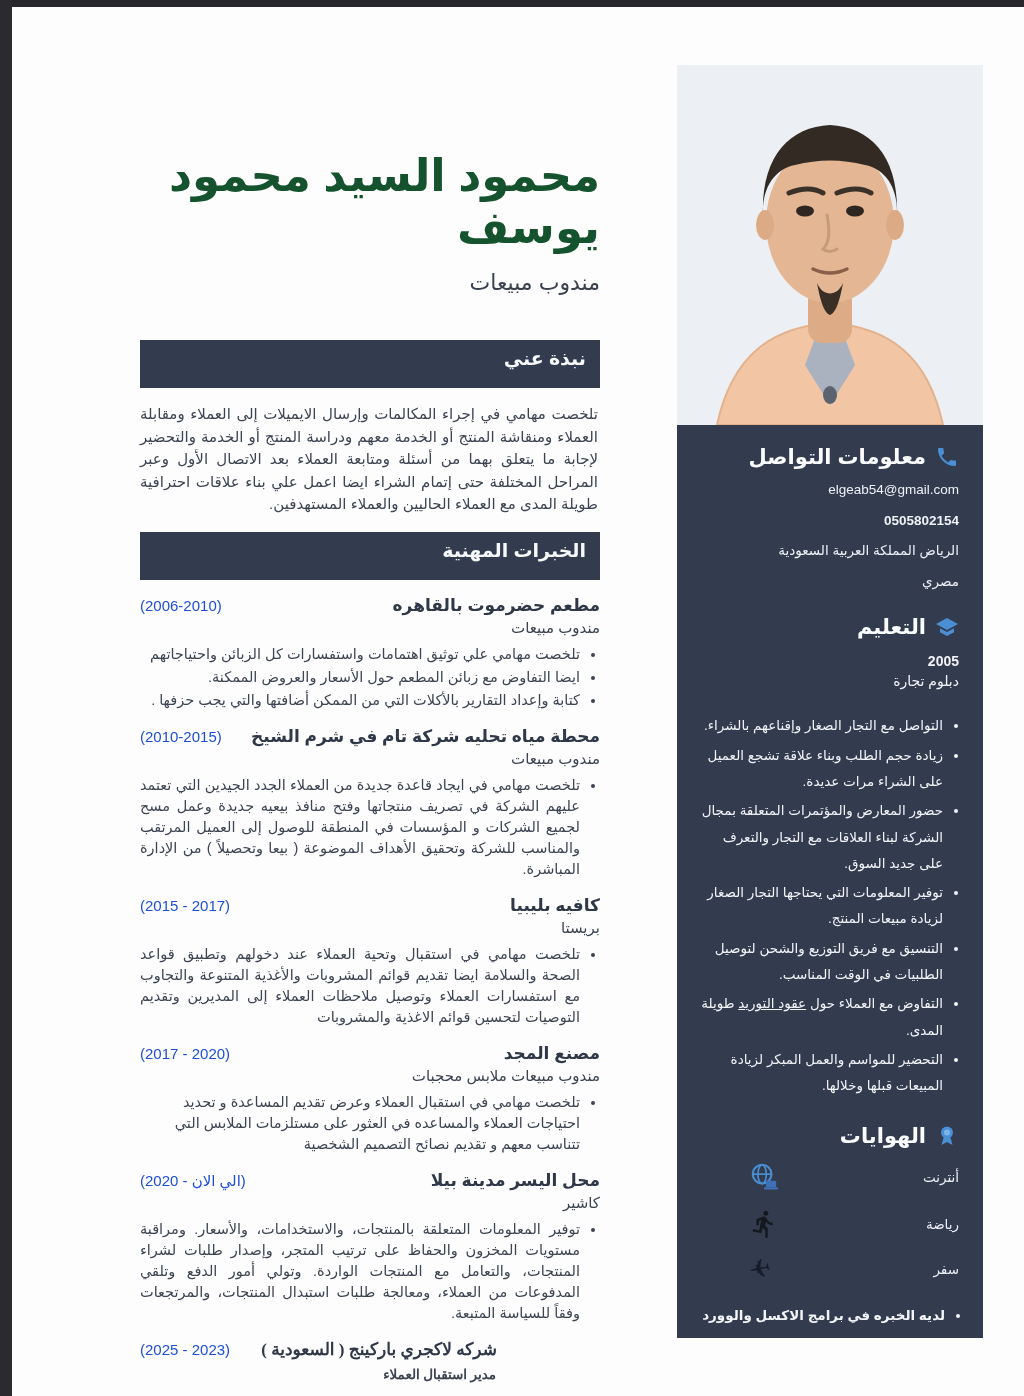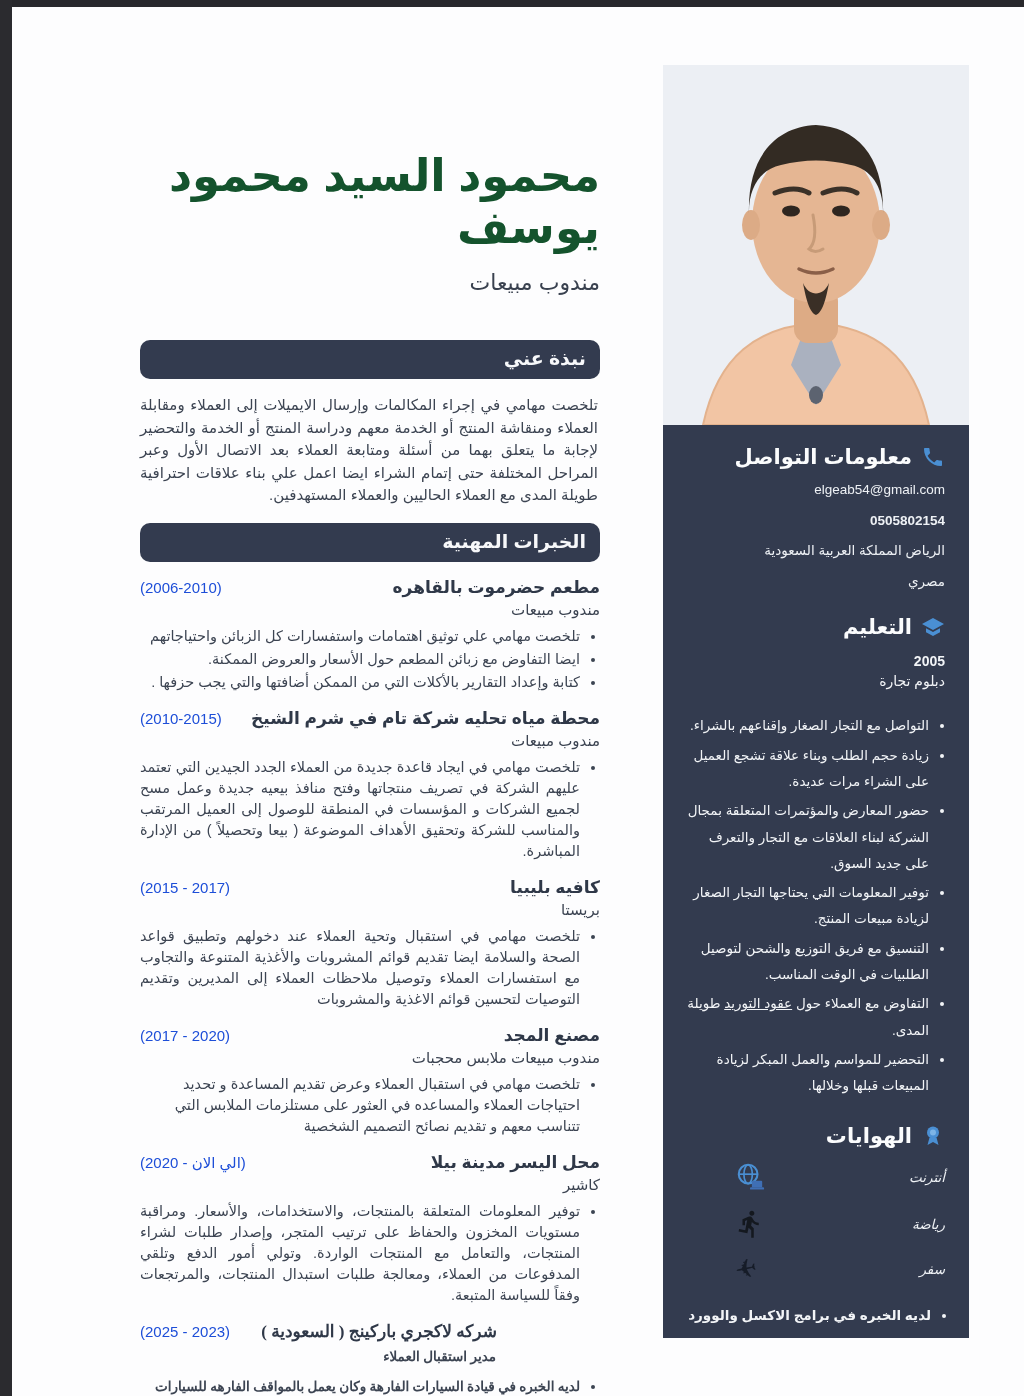--- a/index.html
+++ b/index.html
@@ -17,62 +17,62 @@
     position:absolute; left:140px; top:0; width:460px;
     direction:rtl; text-align:right;
   }
   .name {
     margin:150px 0 16px 0; font-size:45px; line-height:1.16; font-weight:bold;
     color:#14532d; letter-spacing:0;
   }
   .subtitle { margin-top:10px; font-size:22px; color:#39414f; }
   .section-bar {
     margin-top:44px; background:#333b4f; color:#f7f8fa;
-    font-size:19px; font-weight:bold; padding:7px 14px 9px 14px;border-radius:10px;
+    font-size:19px; font-weight:bold; padding:7px 14px 18px 14px;
   }
   .section-bar.exp { margin-top:16px; }
   .about-text {
     margin:15px 2px 0 0; font-size:15px; line-height:1.5;
     text-align:justify; color:#3c4452;
   }
   .job { margin-top:15px; }
   .job-head { display:flex; justify-content:space-between; align-items:baseline; }
   .company { margin:0; font-size:17px; font-weight:bold; color:#2f3848; }
   .dates { font-size:15px; font-weight:normal; color:#1d4ed8; direction:ltr; unicode-bidi:isolate; white-space:nowrap; }
   .role { margin-top:3px; font-size:15px; color:#3c4452; }
   .job ul { margin:7px 20px 0 0; padding:0; font-size:14.5px; line-height:1.45; color:#3c4452; }
   .job ul li { margin-bottom:2px; }
   .job .just li { text-align:justify; }
   
   .job-serif .company { font-family:"Liberation Serif","DejaVu Serif",serif; margin-left:0; margin-right:103px; font-size:17px; }
   .job-serif .role { font-family:Liberation Serif, serif; font-weight:bold; font-size:13.5px; margin-right:104px; margin-top:6px; }
   .job-serif ul { font-family:"Liberation Serif","DejaVu Serif",serif; font-size:13.5px; font-weight:bold; margin-top:12px; }
 
   
-  .sidebar { position:absolute; left:625px; top:65px; width:292px;padding-left:38px; }
+  .sidebar { position:absolute; left:639px; top:65px; width:292px;padding-left:38px; }
   .photo { width:306px; height:360px; display:block; }
   .sb-body {
     width:306px; height:913px; box-sizing:border-box;
     background:#333b4f; color:#f2f4f7;
     padding:20px 24px 18px 20px;
     direction:rtl; text-align:right;
   }
   .sb-head { display:flex; align-items:center; gap:9px; font-size:21px; font-weight:bold; color:#fbfcfd; }
   .sb-head .ic { width:24px; height:24px; flex:0 0 auto; }
   .sb-sec { margin-bottom:24px; }
   .sb-item { font-size:13.5px; line-height:1.45; margin-top:11px; padding-left:4px; color:#eef1f5; }
   .sb-item.ltr { direction:ltr; unicode-bidi:isolate; text-align:right; }
   .sb-item.bold { font-weight:bold; }
   .sb-sec.contact .sb-item:first-of-type { margin-top:15px; }
   .edu-year { font-size:14px; font-weight:bold; margin-top:14px; }
   .edu-degree { font-size:14px; margin-top:4px; }
   .skills-list { margin:10px 16px 9px 0; padding:0; font-size:13.5px; line-height:1.95; }
   .skills-list li { margin-bottom:3px; }
   .uline { text-decoration:underline; }
-  .hobby-rows { margin-top:14px; padding-left:52px;font-style:italic; }
+  .hobby-rows { margin-top:14px; padding-left:52px; }
   .hobby-row { display:flex; justify-content:space-between; align-items:center; margin-bottom:17px; }
   .hobby-row .label { font-size:13.5px; color:#eef1f5; }
   .hobby-row .h-ic { width:30px; height:30px; flex:0 0 auto; }
   .plane { font-size:26px; color:#161c28; display:inline-block; transform:scaleX(-1) rotate(12deg); line-height:1; }
   .sb-note { margin:6px 14px 0 0; padding:0; font-size:13.5px; font-weight:bold; line-height:1.5; }
   .sb-note li { margin:0; }
 </style>
 </head>
 <body>
 

